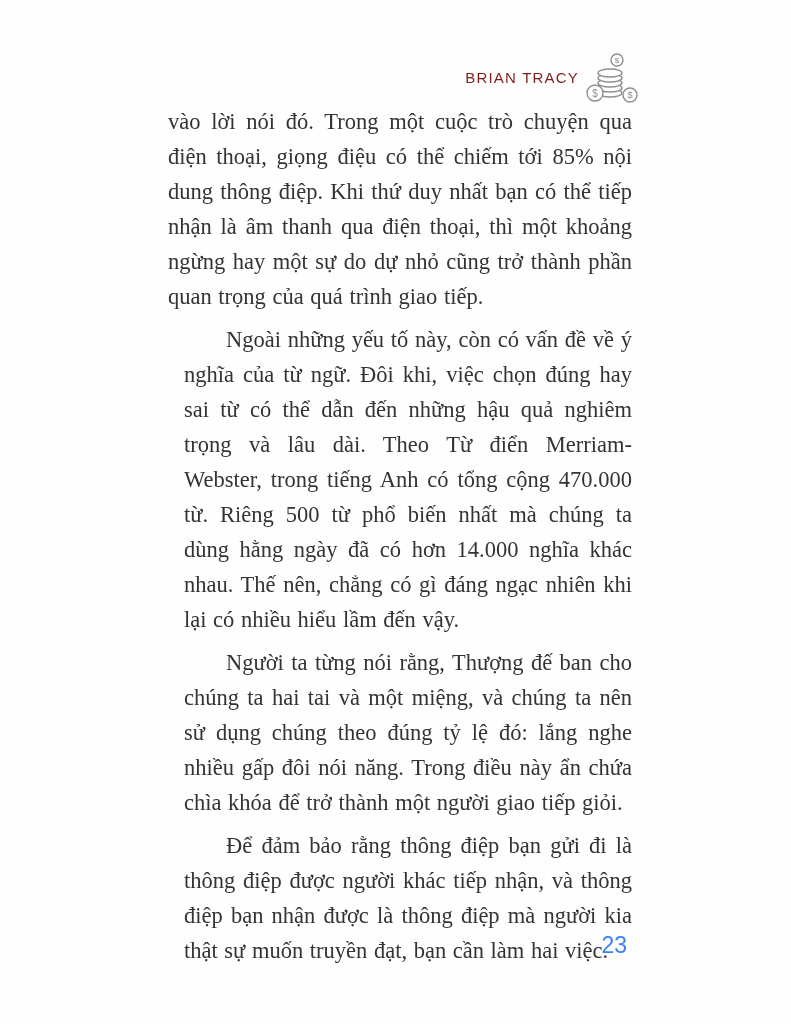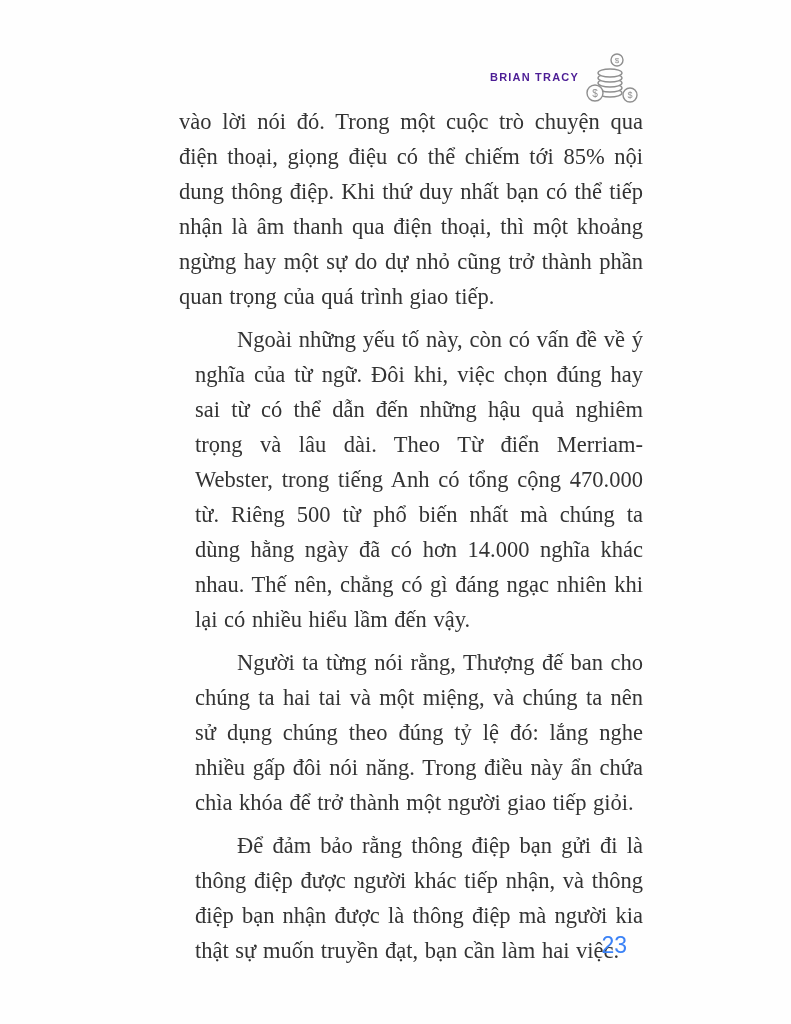--- a/index.html
+++ b/index.html
@@ -16,31 +16,31 @@
   .page-header {
     position: absolute;
     top: 52px;
     right: 152px;
     display: flex;
     align-items: center;
     gap: 6px;
   }
   .brand-text {
     font-family: "Liberation Sans", "DejaVu Sans", sans-serif;
-    font-size: 11px;
+    font-size: 15px;
     letter-spacing: 1.2px;
-    color: #4c1d95;
-    font-weight: 700;
+    color: #7f1d1d;
+    font-weight: 400;
     line-height: 1;
     padding-bottom: 2px;
   }
   .coins-icon { display: block; }
   .body-text {
     position: absolute;
-    left: 179px;
+    left: 168px;
     top: 104px;
     width: 464px;
     color: #333333;
   }
   .body-text p {
     font-size: 22.5px;
     line-height: 35px;
     text-align: justify;
     margin: 0 0 8px 0;
     word-spacing: 1px;

